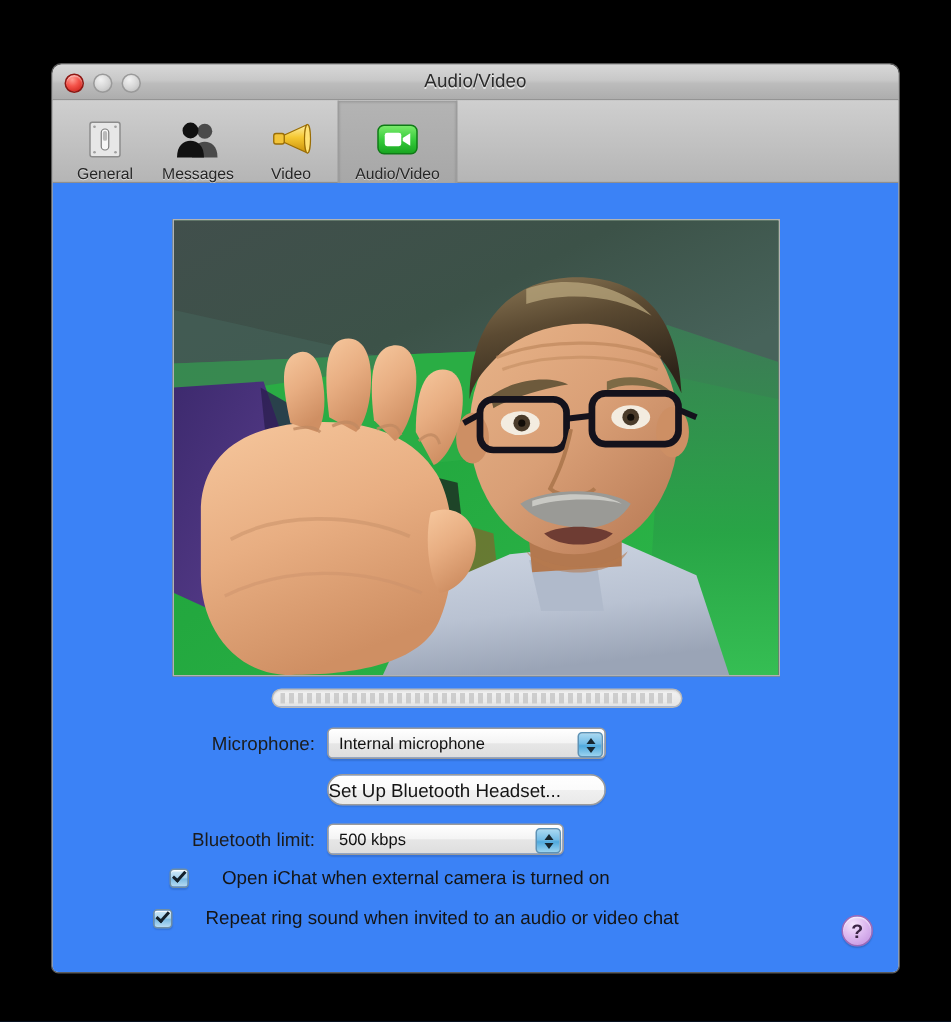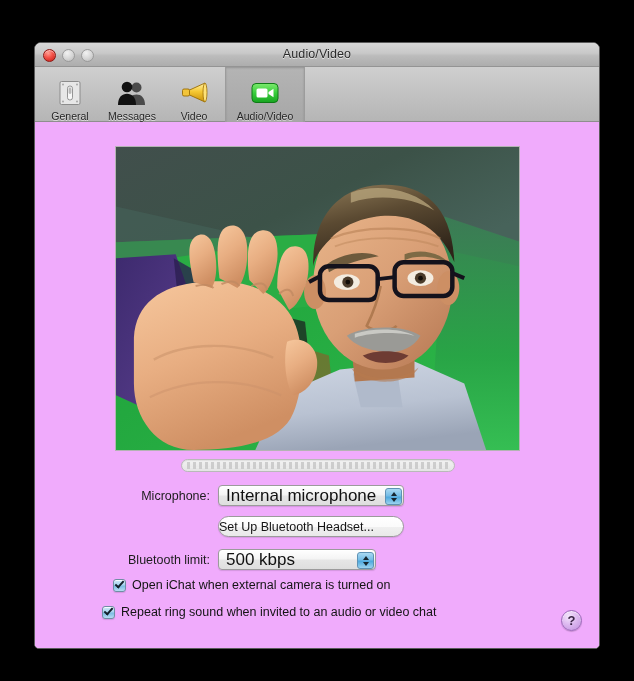--- a/index.html
+++ b/index.html
@@ -103,21 +103,21 @@
     font-size: 10.5px;
     color: #262626;
     text-shadow: 0 1px 0 rgba(255,255,255,0.55);
     white-space: nowrap;
   }
   .tb-item-wide { width: 80px; }
   
   #content {
     position: relative;
     height: 527px;
-    background: #f0abfc;
+    background: #3b82f6;
   }
   
   #video-preview {
     position: absolute;
     left: 80px; top: 24px;
     width: 405px; height: 305px;
     border: 1px solid #b3b3b3;
     background: #2c3a34;
     overflow: hidden;
   }
@@ -159,21 +159,21 @@
     border: 1px solid #9b9b9b;
     border-radius: 4px;
     background: linear-gradient(to bottom, #ffffff 0%, #f4f4f4 48%, #e6e6e6 52%, #dedede 100%);
     box-shadow: 0 1px 1px rgba(0,0,0,0.12), inset 0 1px 0 rgba(255,255,255,0.9);
     display: flex;
     align-items: center;
     cursor: default;
   }
   .popup .ptext {
     padding-left: 7px;
-    font-size: 17px;
+    font-size: 11px;
     color: #111;
     white-space: nowrap;
   }
   .popup .parrows {
     position: absolute;
     right: 1px; top: 1px;
     width: 17px; height: 17px;
     margin-top: 1px;
     border-radius: 3px;
     background: linear-gradient(to bottom, #a9d9f2 0%, #74bce6 45%, #4fa9dd 55%, #9bd3ef 100%);
@@ -207,21 +207,21 @@
     justify-content: flex-start;
     font-size: 12.5px;
     color: #141414;
     cursor: default;
     white-space: nowrap;
   }
   .check-row {
     position: absolute;
     display: flex;
     align-items: center;
-    gap: 6px;
+    gap: 22px;
   }
   .checkbox {
     width: 13px; height: 13px;
     border-radius: 3px;
     border: 1px solid #6f8ea4;
     background: linear-gradient(to bottom, #cfe9f8 0%, #a9d4ef 45%, #7cbbe3 55%, #b7dcf3 100%);
     box-shadow: inset 0 1px 0 rgba(255,255,255,0.8), 0 1px 1px rgba(0,0,0,0.12);
     position: relative;
     flex: none;
     cursor: default;

